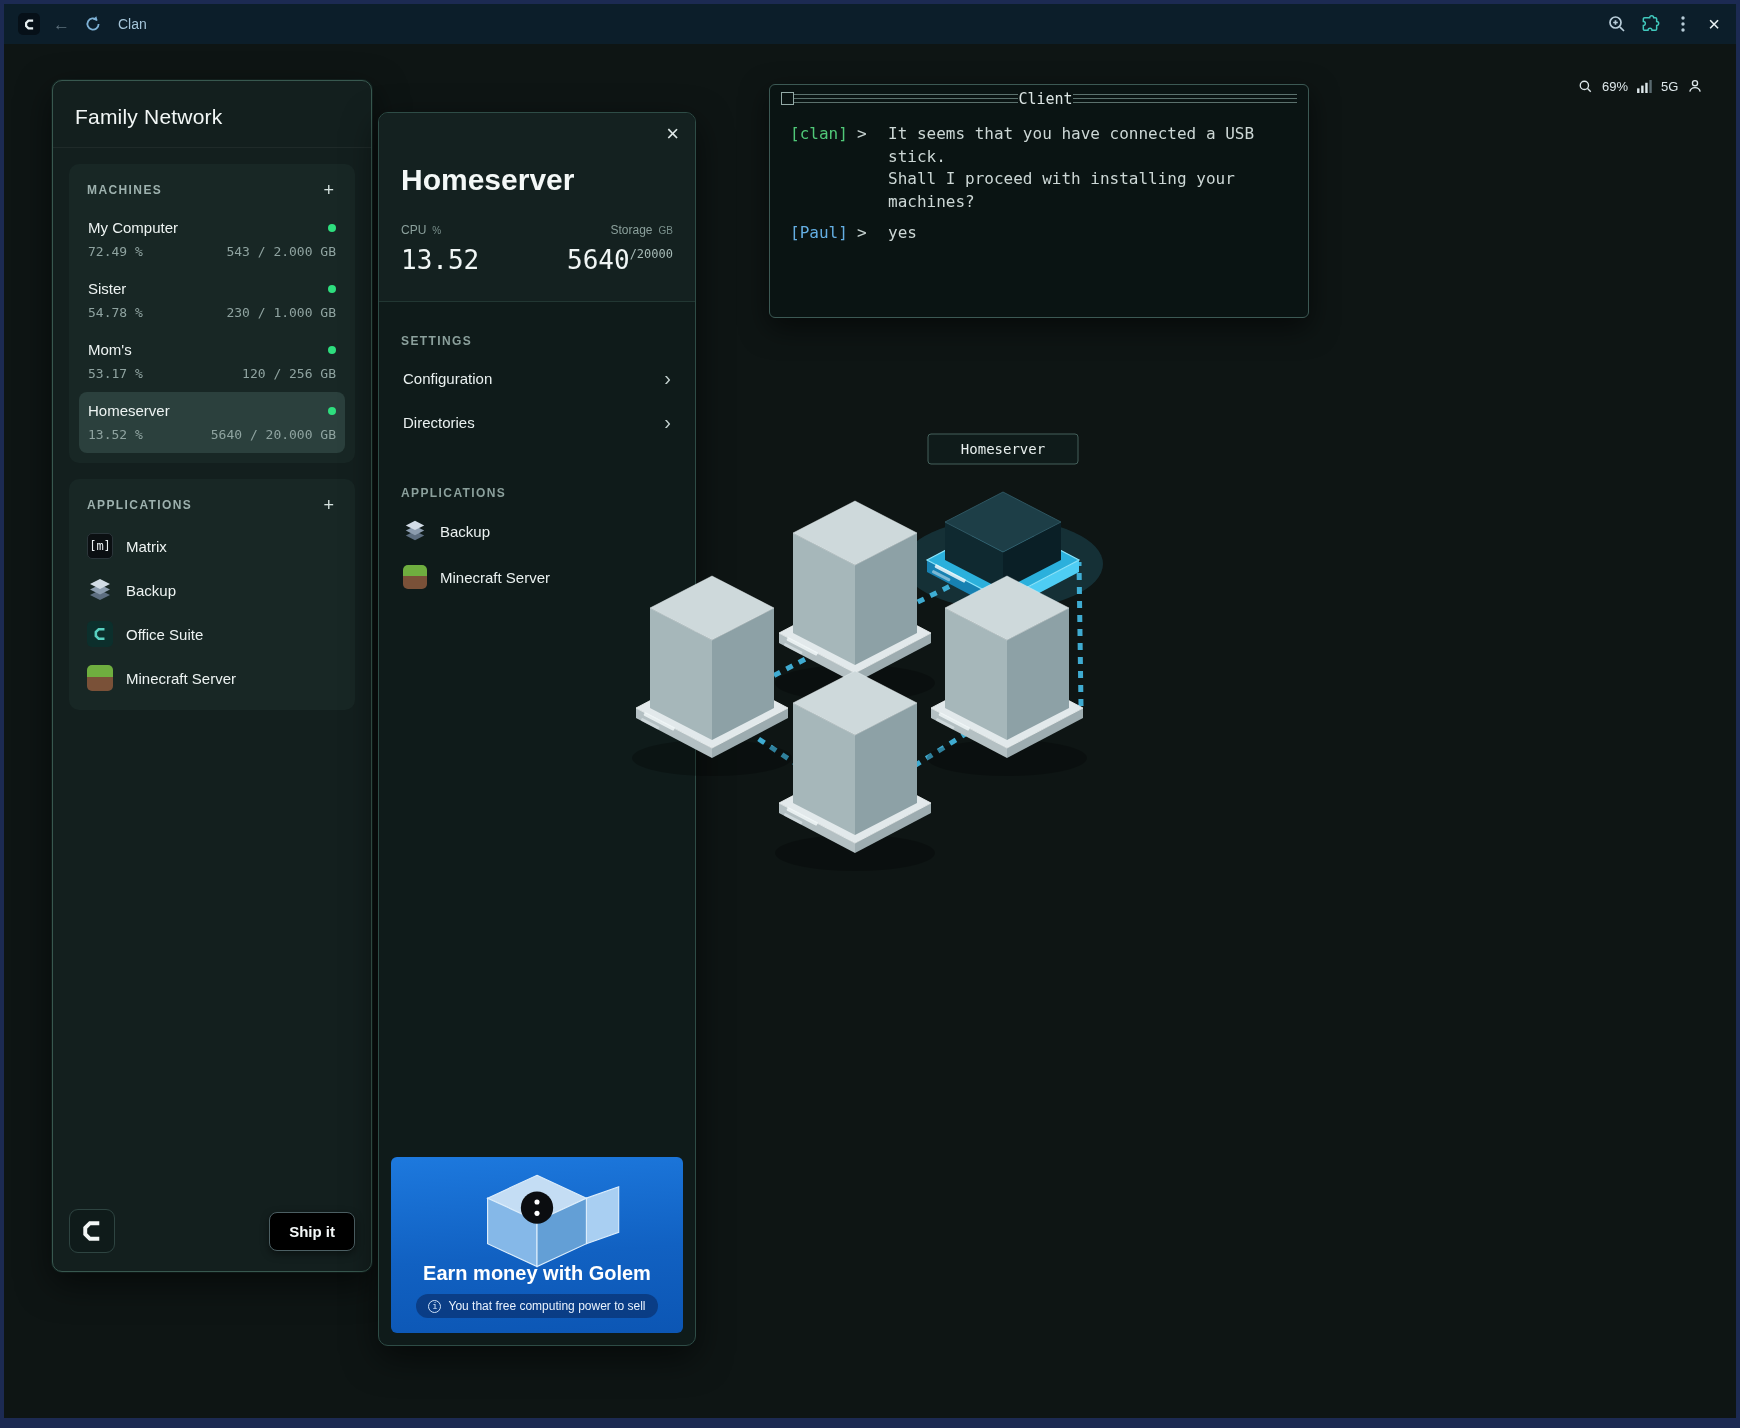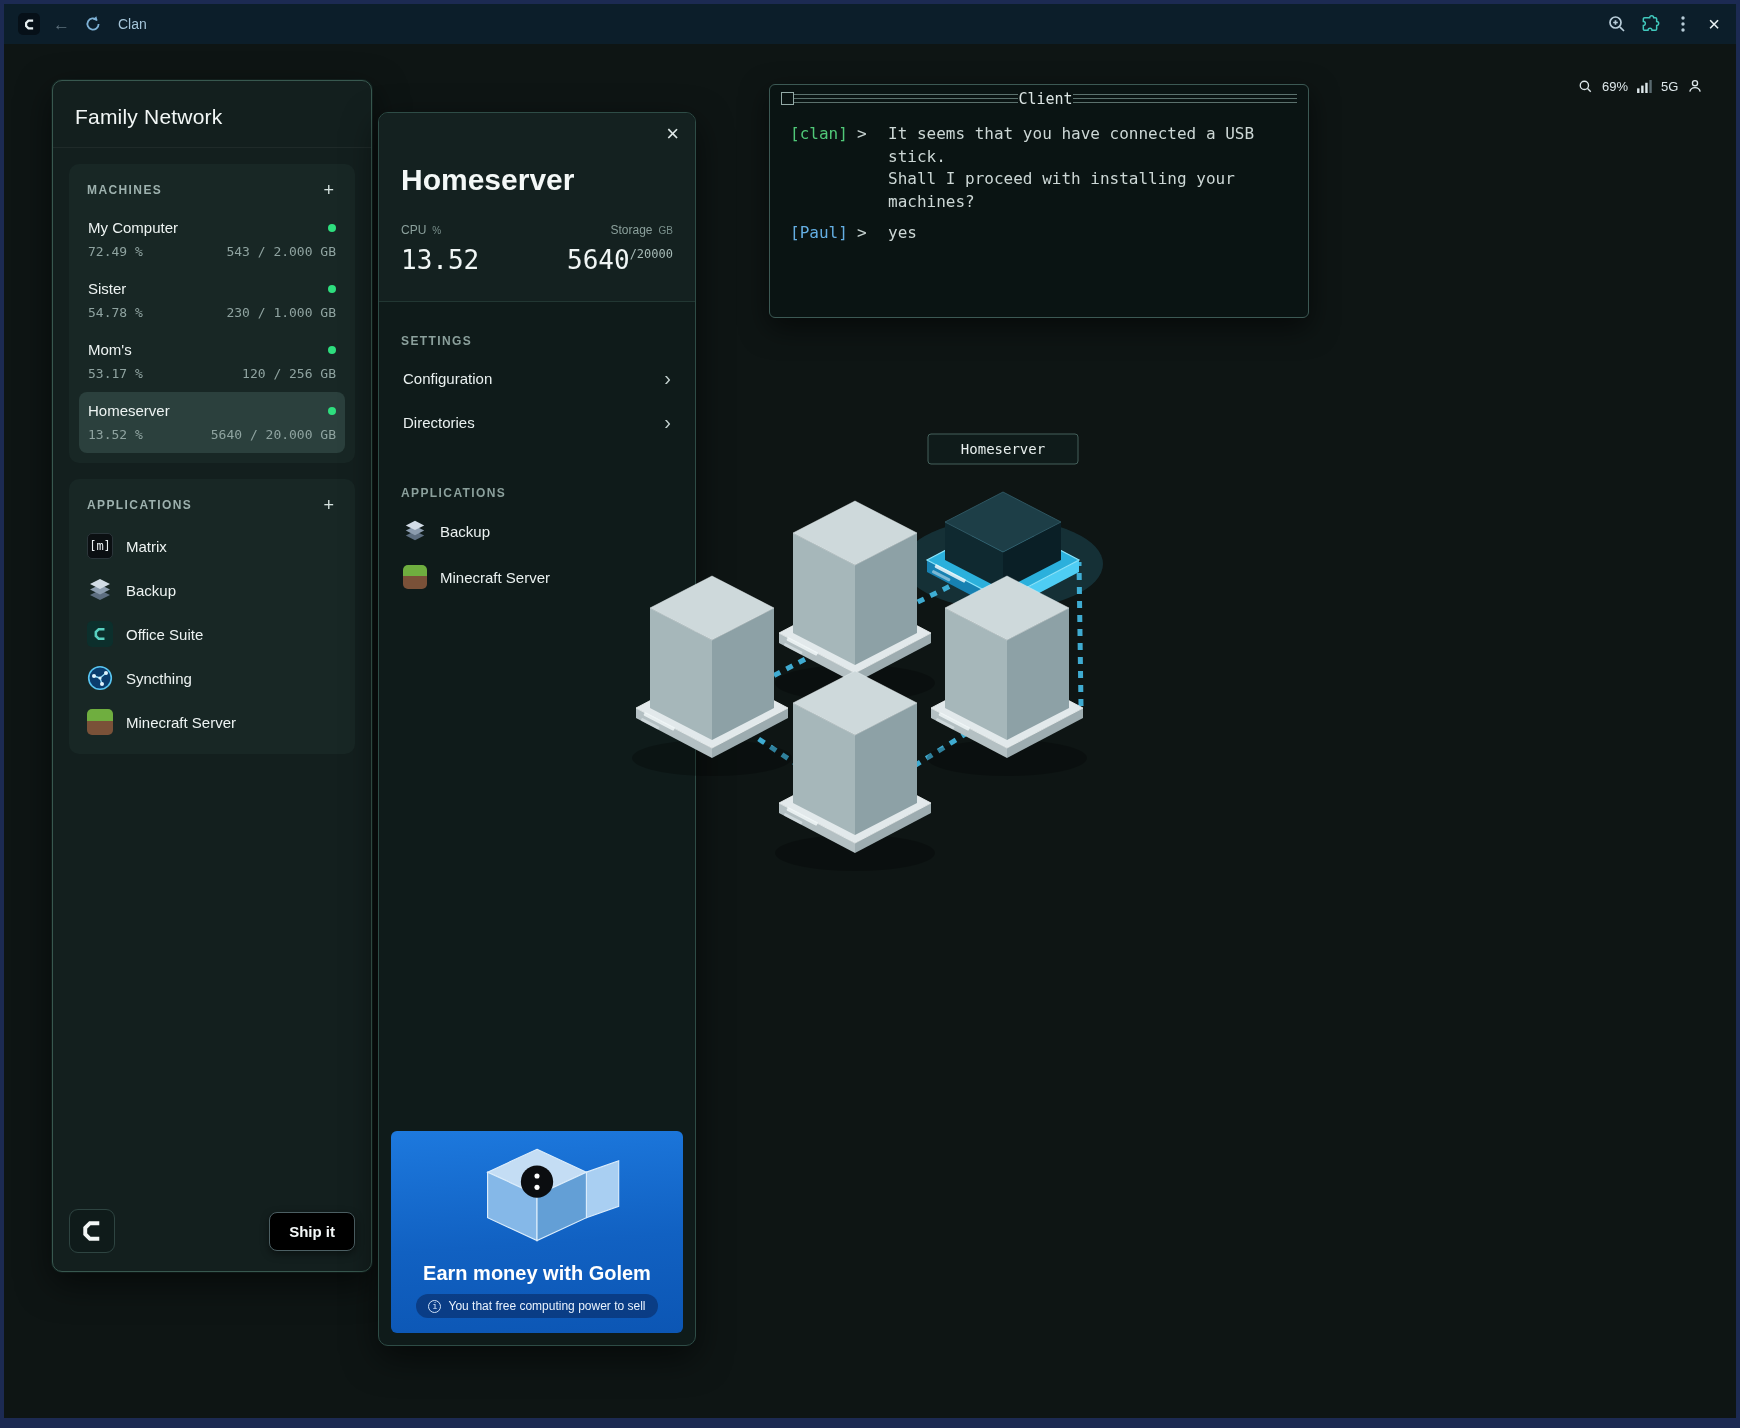--- a/index.html
+++ b/index.html
@@ -101,21 +101,21 @@
   .storage-row .stat-value { margin-top: 0; }
   .storage-total { font-family: "DejaVu Sans Mono","Liberation Mono",monospace; font-size: 12px; color: #a6bab6; margin-top: 2px; }
 
   .detail-body { padding: 2px 22px 0; }
   .section-label { font-size: 12px; letter-spacing: 1.4px; color: #8ba09c; font-weight: 700; margin: 30px 0 8px; }
   .setting-row { display: flex; justify-content: space-between; align-items: center; padding: 12px 2px;
     font-size: 15px; color: #eaf1f0; }
   .chevron { color: #c2d0ce; font-size: 20px; line-height: 1; }
   .detail-app { display: flex; align-items: center; gap: 13px; padding: 11px 2px; font-size: 15px; color: #eaf1f0; }
 
-  .banner { position: absolute; left: 12px; right: 12px; bottom: 12px; height: 202px; border-radius: 6px;
+  .banner { position: absolute; left: 12px; right: 12px; bottom: 12px; height: 176px; border-radius: 6px;
     background: linear-gradient(176deg, #1d79de 0%, #1161c2 55%, #0c56b4 100%);
     overflow: hidden; display: flex; flex-direction: column; align-items: center; justify-content: flex-end;
     padding-bottom: 15px; }
   .banner svg.vault { position: absolute; top: 8px; left: 50%; transform: translateX(-50%); }
   .banner-title { position: relative; font-size: 20px; font-weight: 700; color: #ffffff; }
   .banner-pill { position: relative; margin-top: 9px; display: flex; gap: 7px; align-items: center;
     background: rgba(9,46,106,0.65); color: #e9f2fd; font-size: 12px; padding: 5px 12px; border-radius: 14px; }
   .info-badge { width: 13px; height: 13px; border: 1.3px solid #cfe2f8; border-radius: 50%;
     display: inline-flex; align-items: center; justify-content: center; font-size: 9px; color: #cfe2f8;
     font-family: "DejaVu Sans Mono","Liberation Mono",monospace; flex: none; }
@@ -284,33 +284,20 @@
       <div class="app-row">
         <span class="ic icon-office">
           <svg viewBox="0 0 100 100">
               <path d="M78 20 H42 L24 38 V62 L42 80 H78" fill="none" stroke="#58d0c0" stroke-width="16"></path>
             </svg>
         </span>
         <span class="app-label">Office Suite</span>
       </div>
 
 
-      <div class="app-row">
-        <span class="ic">
-          <svg viewBox="0 0 26 26">
-              <circle cx="13" cy="13" r="11.3" fill="#0a3c6e" stroke="#58c4f0" stroke-width="1.6"></circle>
-              <path d="M13 13 L19 8 M13 13 L7 11 M13 13 L15 19" stroke="#8fd8f8" stroke-width="1.4" fill="none"></path>
-              <circle cx="19" cy="8" r="2" fill="#dff2fc"></circle>
-              <circle cx="7" cy="11" r="2" fill="#dff2fc"></circle>
-              <circle cx="15" cy="19" r="2" fill="#dff2fc"></circle>
-              <circle cx="13" cy="13" r="1.6" fill="#dff2fc"></circle>
-            </svg>
-        </span>
-        <span class="app-label">Syncthing</span>
-      </div>
 
       <div class="app-row">
         <span class="ic icon-minecraft"></span>
         <span class="app-label">Minecraft Server</span>
       </div>
     </div>
 
     <div class="panel-footer">
       <div class="footer-logo">
         <svg viewBox="0 0 100 100">

